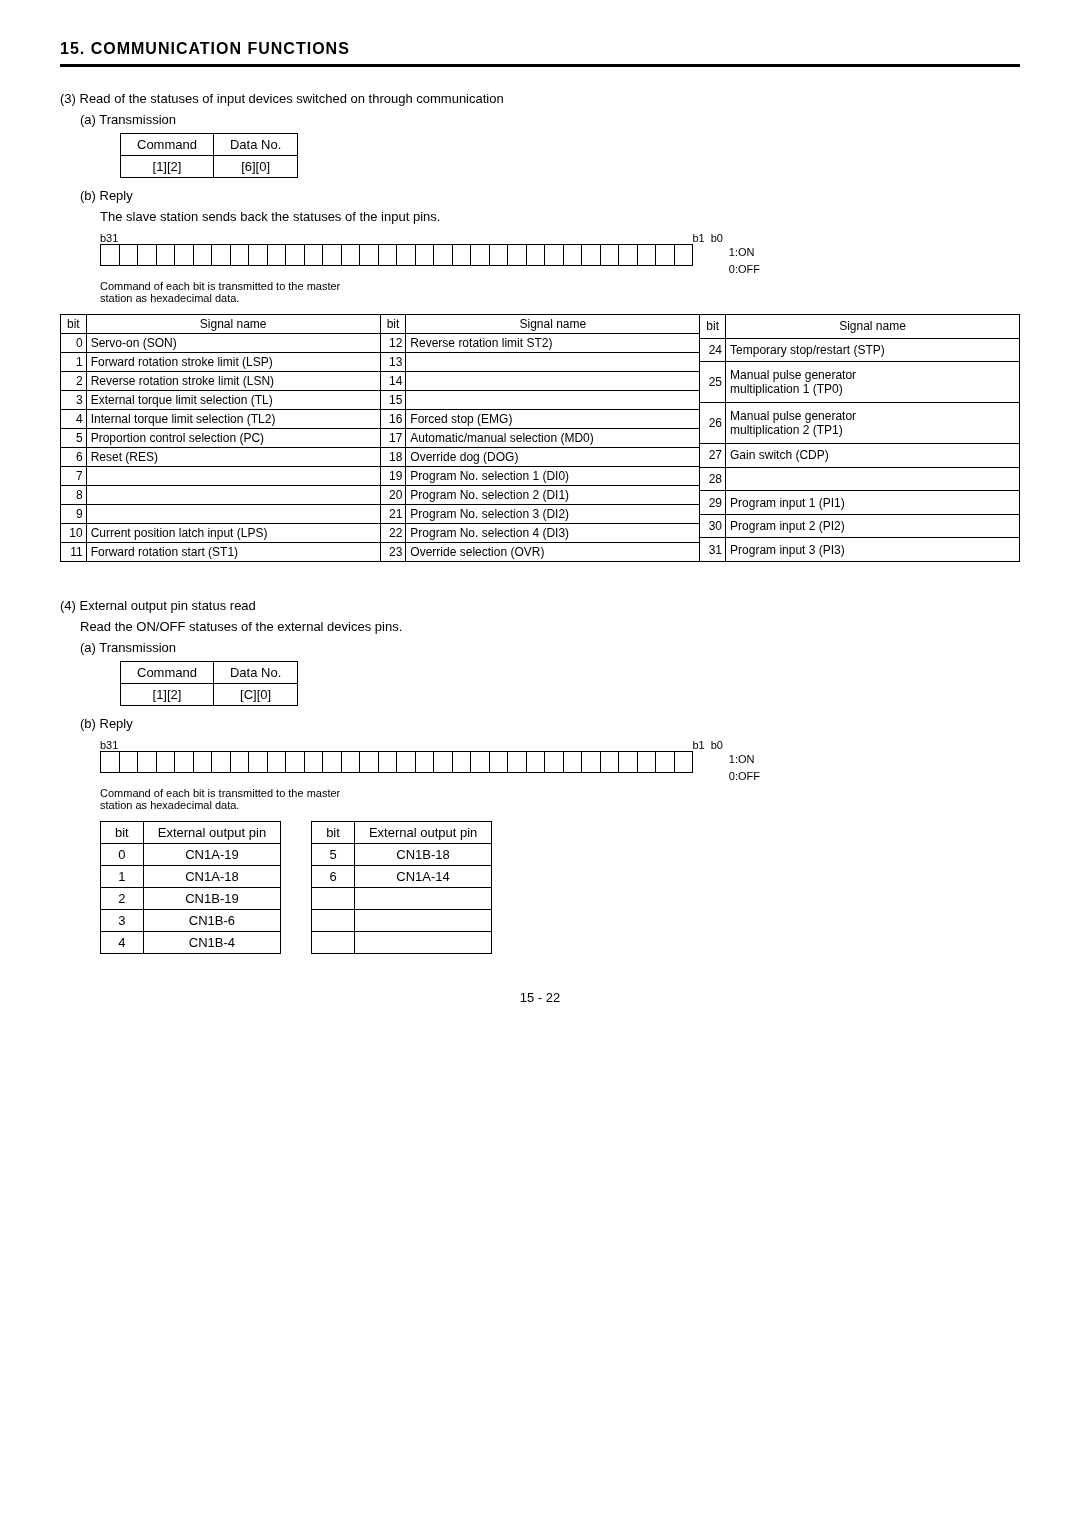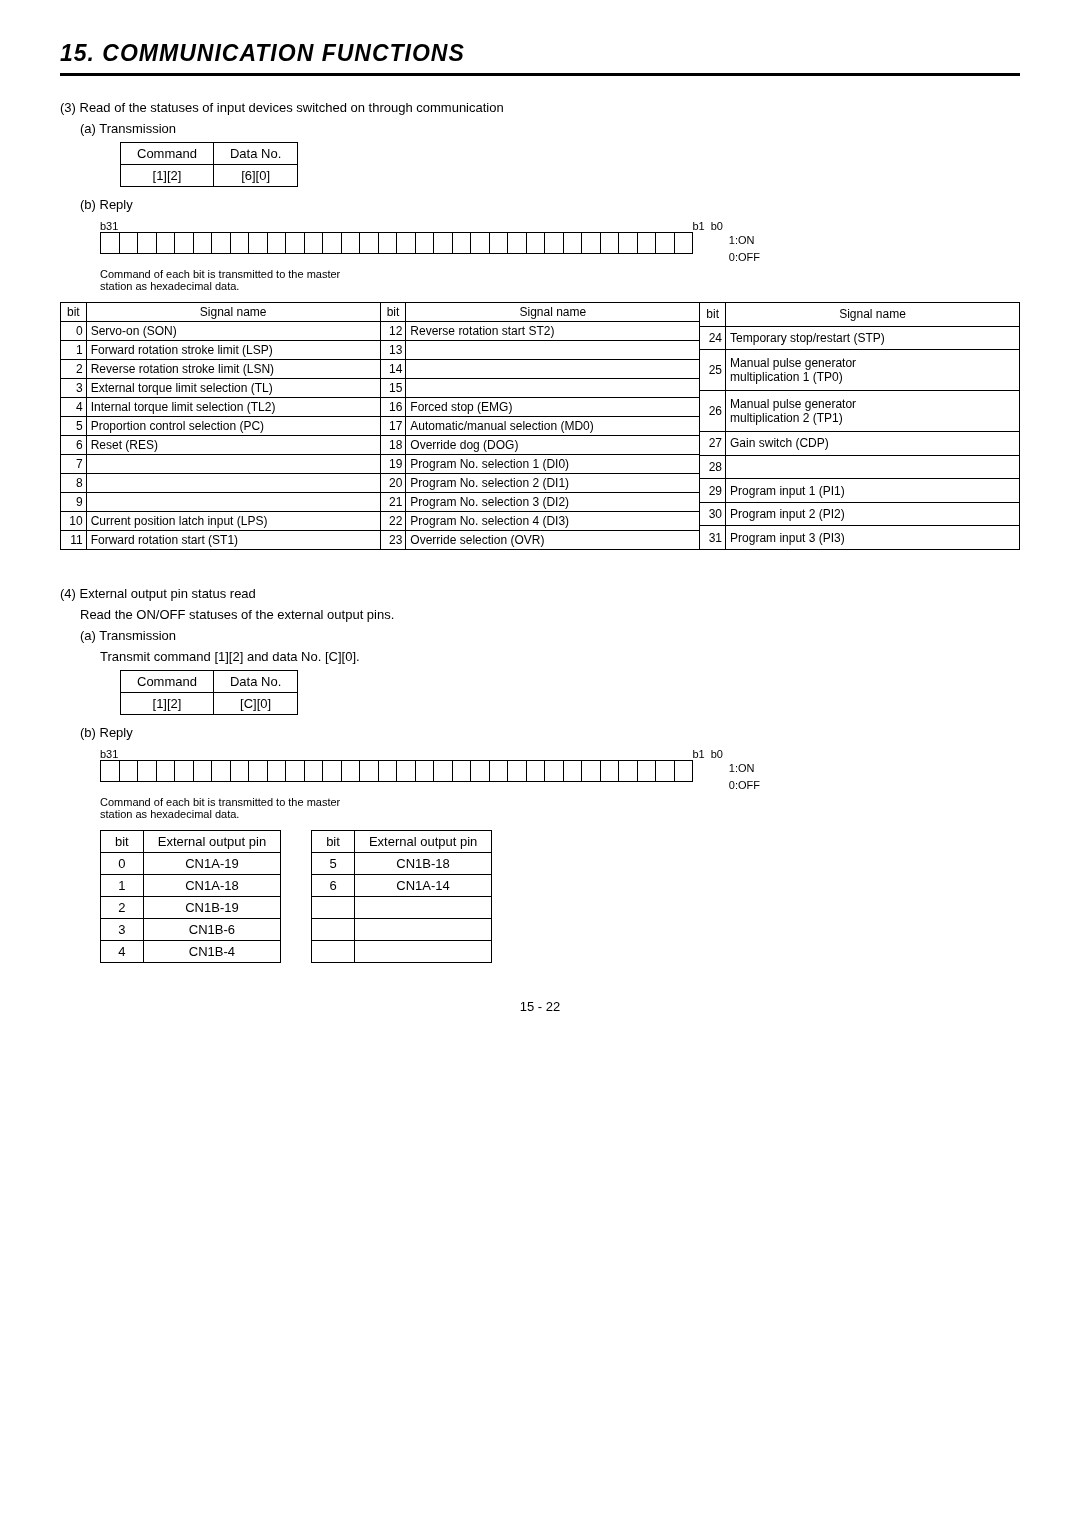--- a/index.html
+++ b/index.html
@@ -6,27 +6,26 @@
     body {
       background: #fff;
       font-family: Arial, sans-serif;
       font-size: 13px;
       color: #000;
       padding: 40px 60px;
       width: 1080px;
       min-height: 1528px;
     }
     h1 {
-      font-size: 23px;
+      font-size: 16px;
       font-weight: bold;
       border-bottom: 3px solid #000;
       padding-bottom: 6px;
       margin-bottom: 24px;
       letter-spacing: 1px;
-      font-style: italic;
     }
     .section-text {
       margin-bottom: 6px;
       font-size: 13px;
     }
     .indent1 { margin-left: 20px; }
     .indent2 { margin-left: 40px; }
 
     
     .cmd-table {
@@ -125,20 +124,21 @@
       <th>Data No.</th>
     </tr>
     <tr>
       <td>[1][2]</td>
       <td>[6][0]</td>
     </tr>
   </tbody>
     </table>
 
   <p class="section-text indent1">(b) Reply</p>
+  <p class="section-text indent2">The slave station sends back the statuses of the input pins.</p>
 
   <div class="bit-diagram-wrap">
     <div style="position:relative; width:660px;">
       <div style="display:flex; justify-content:space-between; font-size:11px; width:625px;">
         <span>b31</span>
         <span style="margin-right:2px;">
           <span>b1</span>&nbsp;&nbsp;<span>b0</span>
         </span>
       </div>
       <div style="display:flex; align-items:stretch;">
@@ -248,21 +248,21 @@
       </table>
 
     <table class="signal-table" style="margin-right:-1px;">
       <tbody>
           <tr>
         <th>bit</th>
         <th>Signal name</th>
       </tr>
       <tr>
             <td class="bit-num">12</td>
-            <td class="signal-name">Reverse rotation start ST2)</td>
+            <td class="signal-name">Reverse rotation limit ST2)</td>
           </tr>
       <tr>
             <td class="bit-num">13</td>
             <td class="signal-name"></td>
           </tr>
       <tr>
             <td class="bit-num">14</td>
             <td class="signal-name"></td>
           </tr>
       <tr>
@@ -344,23 +344,22 @@
             <td class="bit-num">31</td>
             <td class="signal-name">Program input 3  (PI3)</td>
           </tr>
     </tbody>
       </table>
   </div>
 </div>
 
 <div class="main-section">
   <p class="section-text">(4) External output pin status read</p>
-  <p class="section-text indent1">Read the ON/OFF statuses of the external output pins.</p>
+  <p class="section-text indent1">Read the ON/OFF statuses of the external devices pins.</p>
   <p class="section-text indent1">(a) Transmission</p>
-  <p class="section-text indent2">Transmit command [1][2] and data No. [C][0].</p>
 
   <table class="cmd-table">
     <tbody>
         <tr>
       <th>Command</th>
       <th>Data No.</th>
     </tr>
     <tr>
       <td>[1][2]</td>
       <td>[C][0]</td>

